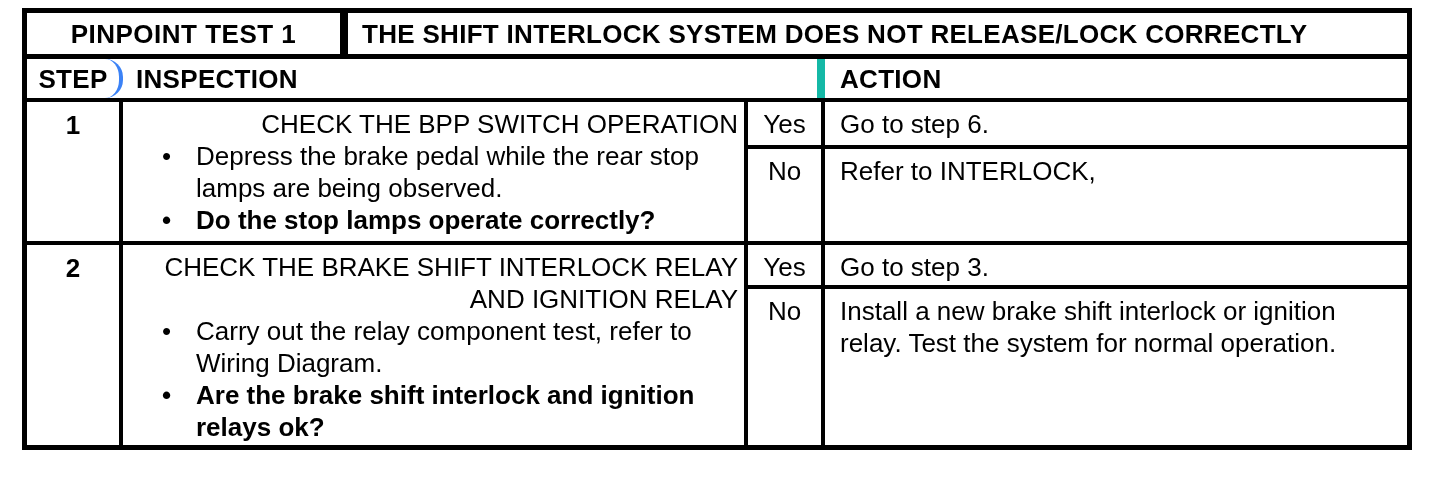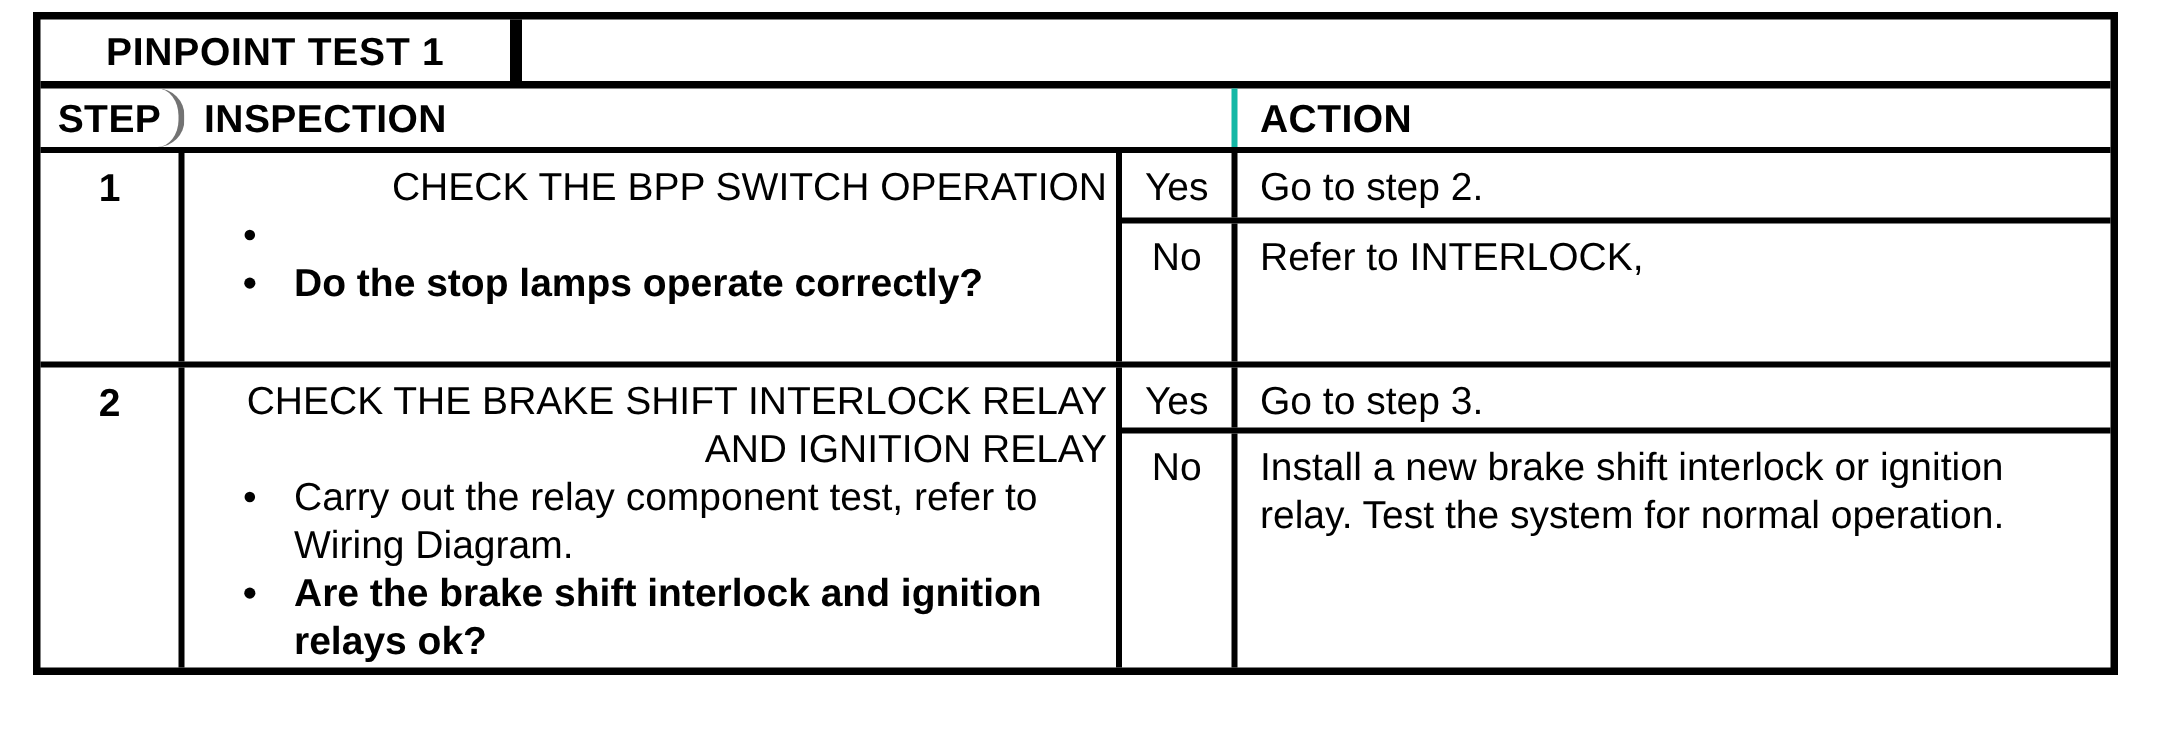--- a/index.html
+++ b/index.html
@@ -59,22 +59,22 @@
     grid-template-columns: 96px 702px 1fr;
     height: 43px;
     border-bottom: 4px solid #000;
   }
   .header-row .hcell {
     display: flex;
     align-items: center;
     font-weight: bold;
     letter-spacing: 0.3px;
   }
-  .hcell.step   { border-right: 4px solid #737373; justify-content: center; border-radius: 18px; }
-  .hcell.insp   { border-right: 4px solid #14b8a6; padding-left: 13px; text-align: right; }
+  .hcell.step   { border-right: 4px solid #3b82f6; justify-content: center; border-radius: 18px; }
+  .hcell.insp   { border-right: 8px solid #14b8a6; padding-left: 13px; text-align: right; }
   .hcell.action { padding-left: 15px; }
 
   
   .step-row {
     display: grid;
     grid-template-columns: 96px 625px 1fr;
   }
   .step-row.s1 { height: 143px; border-bottom: 4px solid #000; }
   .step-row.s2 { height: 200px; }
 
@@ -120,44 +120,47 @@
   }
 </style>
 </head>
 <body>
 
 <div class="canvas">
   <div class="tbl">
 
     <div class="title-row">
       <div class="title-left">PINPOINT TEST 1</div>
+      <div class="title-right">THE SHIFT INTERLOCK SYSTEM DOES NOT RELEASE/LOCK CORRECTLY</div>
     </div>
 
     <div class="header-row">
       <div class="hcell step">STEP</div>
       <div class="hcell insp">INSPECTION</div>
       <div class="hcell action">ACTION</div>
     </div>
 
     <div class="step-row s1">
       <div class="cell-stepnum">1</div>
       <div class="cell-insp">
         <div class="insp-heading">CHECK THE BPP SWITCH OPERATION</div>
         <div class="bullet">
           <span class="marker">•</span>
+          <span class="btext">Depress the brake pedal while the rear stop
+lamps are being observed.</span>
         </div>
         <div class="bullet">
           <span class="marker bold">•</span>
           <span class="btext bold">Do the stop lamps operate correctly?</span>
         </div>
       </div>
       <div class="right-col">
         <div class="answer-row first">
           <div class="cell-yesno">Yes</div>
-          <div class="cell-action">Go to step 2.</div>
+          <div class="cell-action">Go to step 6.</div>
         </div>
         <div class="answer-row">
           <div class="cell-yesno">No</div>
           <div class="cell-action">Refer  to INTERLOCK,</div>
         </div>
       </div>
     </div>
 
     <div class="step-row s2">
       <div class="cell-stepnum">2</div>

